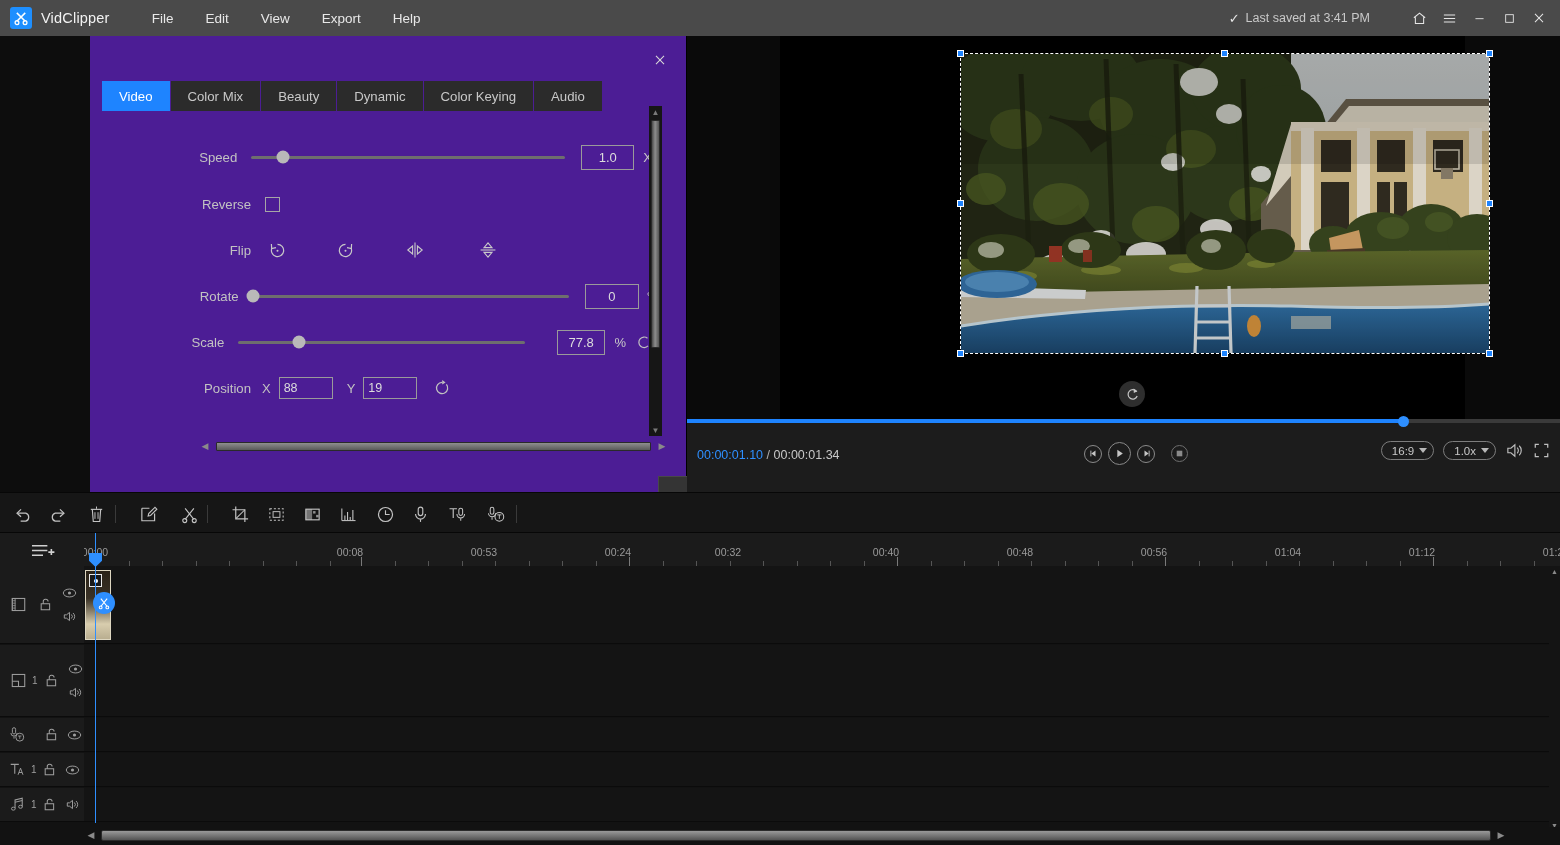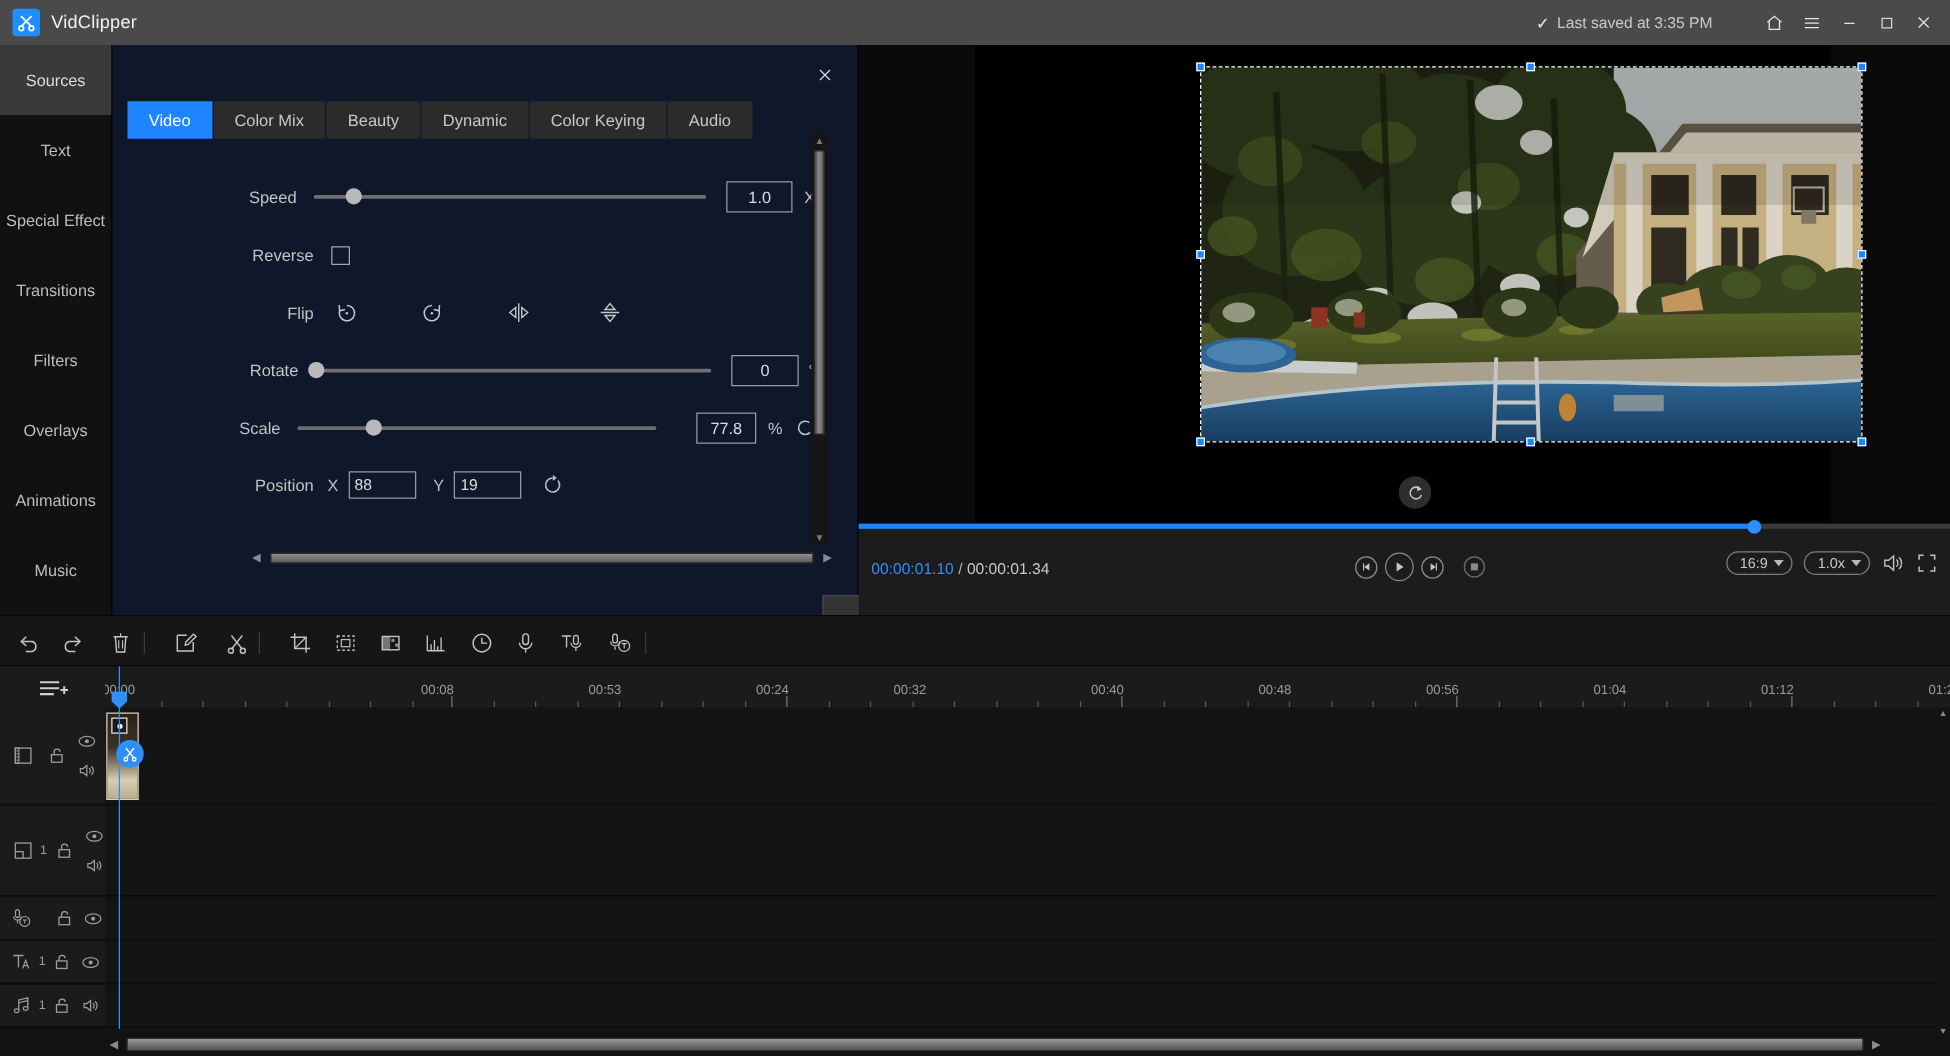--- a/index.html
+++ b/index.html
@@ -50,21 +50,21 @@
   }
   .nav-item {
     height: 56px; display: flex; align-items: center; justify-content: center;
     font-size: 13px; color: #bdbdbd; cursor: default; white-space: nowrap;
   }
   .nav-item.active { background: #3a3a3a; color: #dcdcdc; }
 
   
   .props {
     position: absolute; left: 90px; top: 36px; width: 597px; height: 456px;
-    background: #0f172a; border-right: 1px solid #000;
+    background: #4c1d95; border-right: 1px solid #000;
   }
   .props-close {
     position: absolute; right: 16px; top: 14px; width: 20px; height: 20px;
     display: flex; align-items: center; justify-content: center; cursor: default;
     color: #d8d8d8;
   }
   .tabs {
     position: absolute; left: 12px; top: 45px; display: flex; gap: 1px;
   }
   .tab {
@@ -272,24 +272,31 @@
 
   <div class="titlebar">
     <div class="logo">
       <svg width="15" height="15" viewBox="0 0 16 16">
         <path d="M3 2 L12 11 M12 2 L3 11" stroke="#fff" stroke-width="1.6" fill="none"></path>
         <circle cx="3.2" cy="12.4" r="2" fill="none" stroke="#fff" stroke-width="1.4"></circle>
         <circle cx="11.8" cy="12.4" r="2" fill="none" stroke="#fff" stroke-width="1.4"></circle>
       </svg>
     </div>
     <div class="app-name">VidClipper</div>
+    <div class="menubar">
+      <div class="mi">File</div>
+      <div class="mi">Edit</div>
+      <div class="mi">View</div>
+      <div class="mi">Export</div>
+      <div class="mi">Help</div>
+    </div>
     <div class="tb-right">
       <div class="saved">
         <span class="chk">✓</span>
-        <span>Last saved at 3:35 PM</span>
+        <span>Last saved at 3:41 PM</span>
       </div>
       <div class="win-btn" style="margin-left:34px">
         <svg width="15" height="15" viewBox="0 0 16 16">
             <path d="M2 7.2 L8 2.2 L14 7.2 M3.6 6.6 V13.4 H12.4 V6.6" fill="none" stroke="currentColor" stroke-width="1.1"></path>
           </svg>
       </div>
       <div class="win-btn">
         <svg width="15" height="15" viewBox="0 0 16 16">
             <path d="M2 4.2 H14 M2 8 H14 M2 11.8 H14" stroke="currentColor" stroke-width="1.1"></path>
           </svg>
@@ -305,30 +312,20 @@
           </svg>
       </div>
       <div class="win-btn close" style="margin-right:6px">
         <svg width="14" height="14" viewBox="0 0 16 16">
             <path d="M3.4 3.4 L12.6 12.6 M12.6 3.4 L3.4 12.6" stroke="currentColor" stroke-width="1.15"></path>
           </svg>
       </div>
     </div>
   </div>
 
-  <div class="leftnav">
-    <div class="nav-item active">Sources</div>
-    <div class="nav-item">Text</div>
-    <div class="nav-item">Special Effect</div>
-    <div class="nav-item">Transitions</div>
-    <div class="nav-item">Filters</div>
-    <div class="nav-item">Overlays</div>
-    <div class="nav-item">Animations</div>
-    <div class="nav-item">Music</div>
-  </div>
 
   <div class="props">
     <div class="props-close">
       <svg width="14" height="14" viewBox="0 0 16 16">
           <path d="M3.4 3.4 L12.6 12.6 M12.6 3.4 L3.4 12.6" stroke="currentColor" stroke-width="1.2"></path>
         </svg>
     </div>
 
     <div class="tabs">
       <div class="tab active">Video</div>

